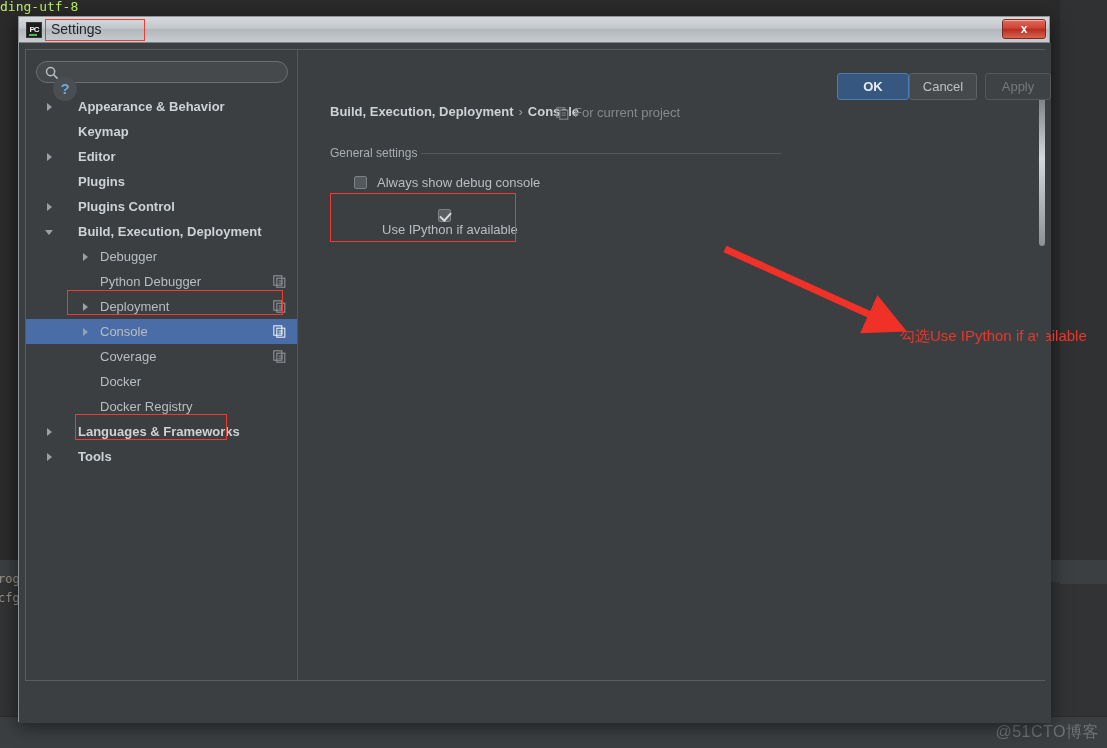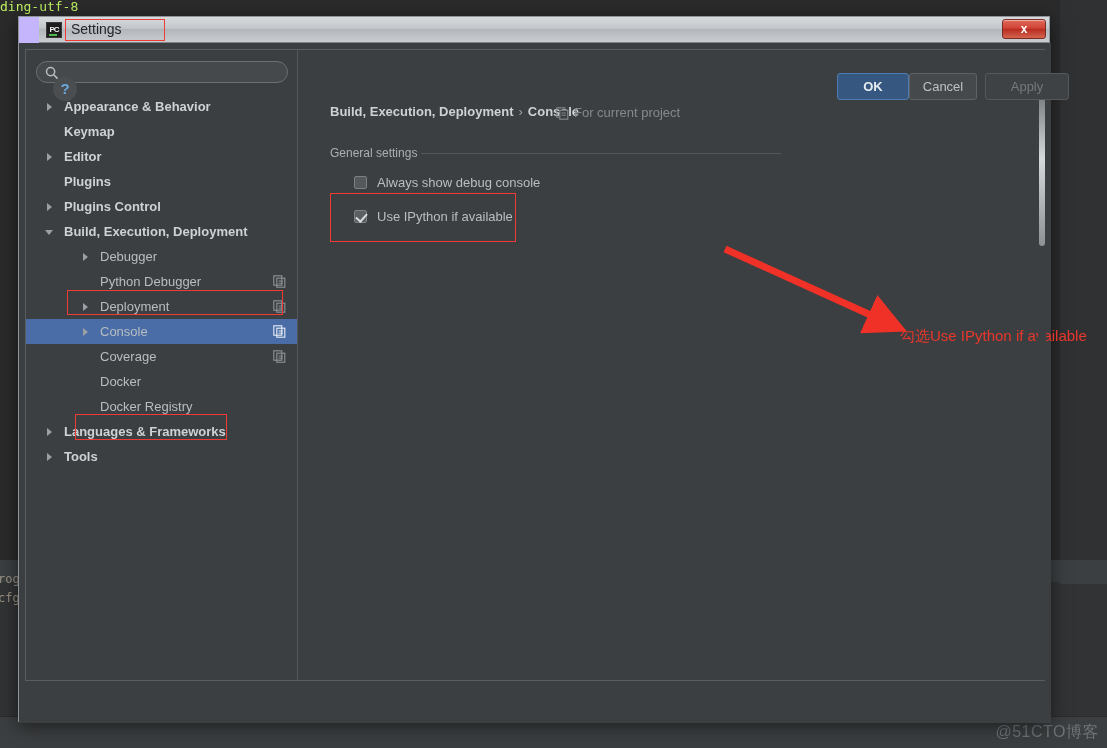--- a/index.html
+++ b/index.html
@@ -50,24 +50,23 @@
   }
   #watermark {
     position: absolute; right: 8px; top: 722px;
     font-size: 16px; color: #6f7376; letter-spacing: .5px;
   }
 
   
   #settings-dialog {
     position: absolute; left: 18px; top: 16px;
     width: 1032px; height: 706px;
-    background: #c4b5fd;
+    background: #4c1d95;
     border: 1px solid #8f9498;
     box-shadow: 0 4px 18px rgba(0,0,0,.55);
-    padding-left: 20px;
   }
 
   
   #title-bar {
     position: relative; height: 26px; width: 100%;
     background: linear-gradient(to bottom, #d7dadd 0%, #c3c7cb 45%, #b2b7bb 50%, #c9cdd1 100%);
     border-bottom: 1px solid #7d8287;
   }
   #app-icon {
     position: absolute; left: 7px; top: 5px; width: 16px; height: 16px;
@@ -147,21 +146,21 @@
   }
   .tri.open {
     border-left: 4px solid transparent;
     border-right: 4px solid transparent;
     border-top: 5px solid #9aa0a6;
     border-bottom: 0;
   }
   .tree-label { position: absolute; white-space: nowrap; }
   .lvl0 .tri { left: 21px; top: 9px; }
   .lvl0 .tri.open { left: 19px; top: 11px; }
-  .lvl0 .tree-label { left: 38px; color: #cdd2d6; font-weight: bold; }
+  .lvl0 .tree-label { left: 52px; color: #cdd2d6; font-weight: bold; }
   .lvl1 .tri { left: 57px; top: 9px; }
   .lvl1 .tree-label { left: 74px; color: #b8bdc2; }
   .row-scope-icon {
     position: absolute; right: 12px; top: 6px; width: 13px; height: 13px;
   }
 
   
   #box-bed {
     position: absolute; left: 41px; top: 240px; width: 216px; height: 25px;
     border: 1.5px solid #ee3b33; pointer-events: none;
@@ -205,21 +204,21 @@
   }
   .cb-box.checked { background: #5b5f62; }
   .cb-box.checked::after {
     content: ""; position: absolute; left: 3px; top: 0px;
     width: 5px; height: 9px; border: solid #d7dbde;
     border-width: 0 2px 2px 0; transform: rotate(42deg);
   }
   .cb-label { margin-left: 10px; font-size: 13px; color: #b9bec2; white-space: nowrap; }
 
   #cb-debug-console { left: 55px; top: 125px; }
-  #cb-ipython { left: 55px; top: 159px; }
+  #cb-ipython { left: 73px; top: 159px; flex-direction: column; }
 
   #box-ipython {
     position: absolute; left: 31px; top: 143px; width: 186px; height: 49px;
     border: 1.5px solid #ee3b33; pointer-events: none;
   }
 
   
   #annot-arrow { position: absolute; left: 408px; top: 185px; pointer-events: none; }
   #annot-text {
     position: absolute; left: 601px; top: 277px;
@@ -258,21 +257,21 @@
   #ok-button {
     left: 818px; width: 72px;
     background: #365880; border: 1px solid #4e7cb0; color: #e6ebef;
     font-weight: bold;
   }
   #cancel-button {
     left: 890px; width: 68px;
     background: #46494b; border: 1px solid #5e6265; color: #bcc1c5;
   }
   #apply-button {
-    left: 966px; width: 84px;
+    left: 966px; width: 66px;
     background: #3f4244; border: 1px solid #54585a; color: #75797c;
   }
 </style>
 </head>
 <body>
 
 <div id="ide-bg">
   <div class="editor-strip"></div>
   <div class="bg-code c1">ding-utf-8</div>
   <div class="panel-strip"></div>

